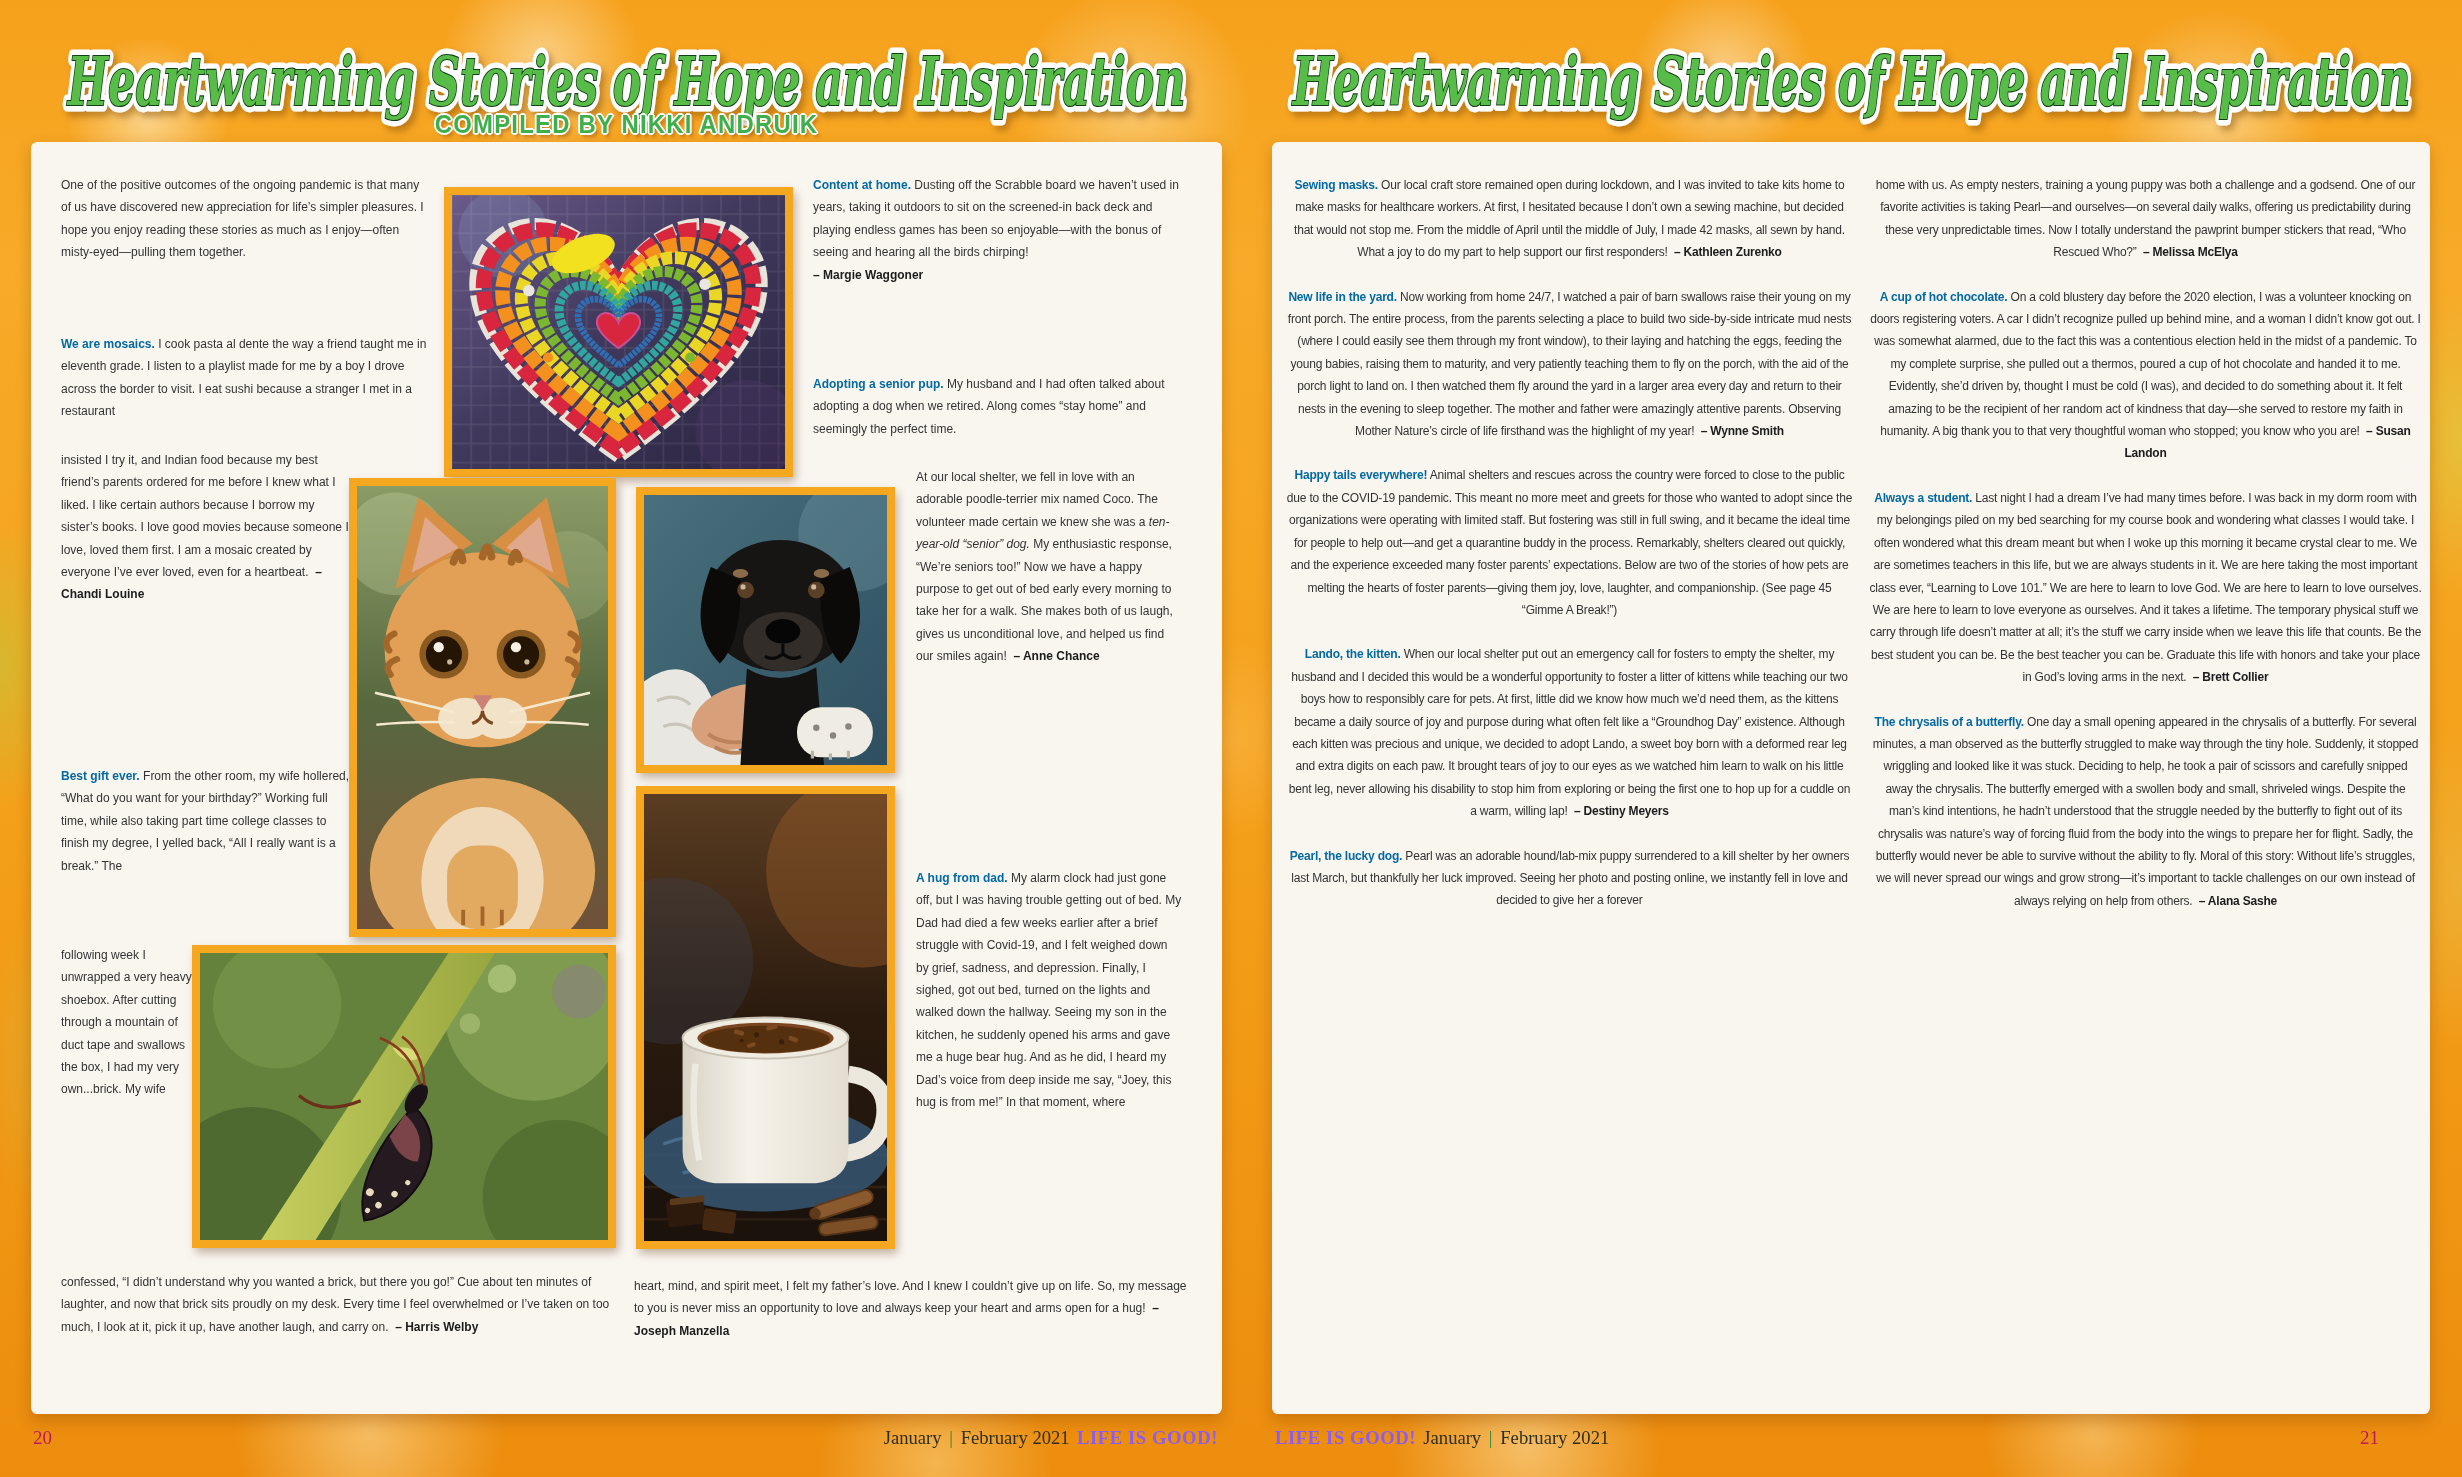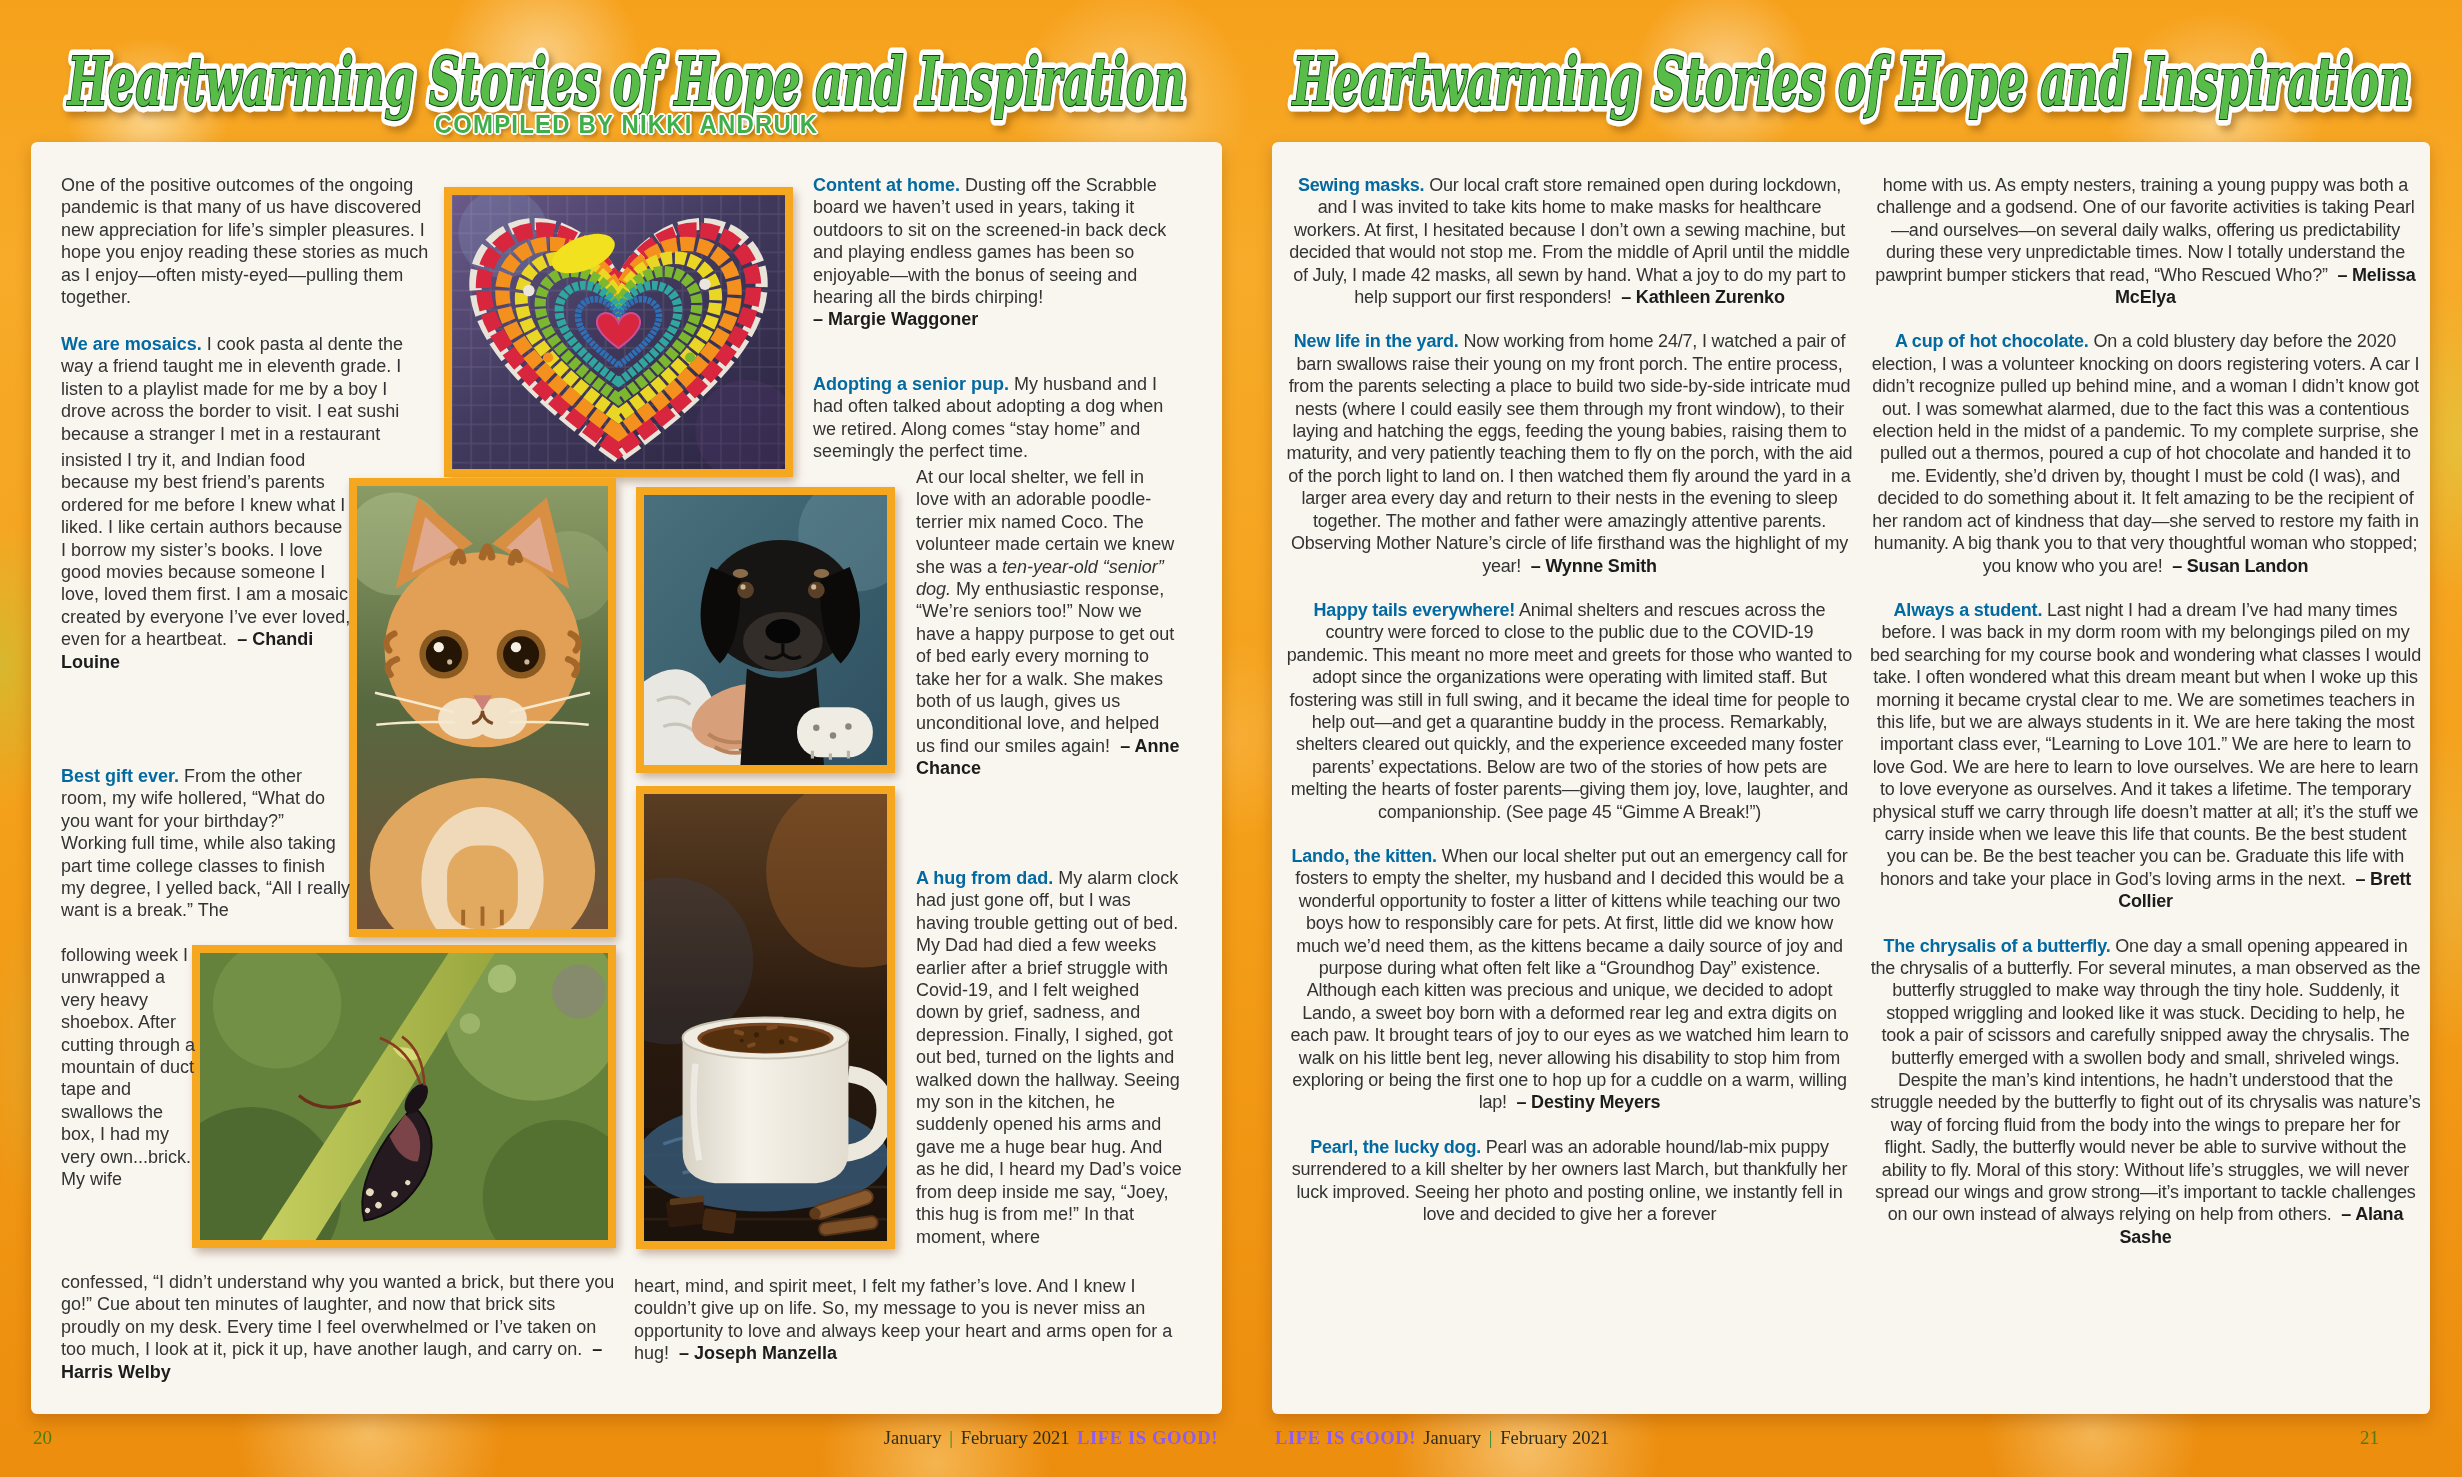--- a/index.html
+++ b/index.html
@@ -28,31 +28,31 @@
   .title-svg{position:absolute;overflow:visible;}
   .t-outline{font-family:"DejaVu Serif",serif;font-style:italic;font-weight:900;font-size:104px;
              fill:#ffffff;stroke:#ffffff;stroke-width:20;stroke-linejoin:round;filter:url(#tsh);}
   .t-fill{font-family:"DejaVu Serif",serif;font-style:italic;font-weight:900;font-size:104px;
           fill:#58bc48;stroke:#123f16;stroke-width:3.5;paint-order:stroke;}
   .subtitle{position:absolute;left:31px;top:109px;width:1191px;text-align:center;
             font-weight:bold;font-size:26px;letter-spacing:1.3px;color:#3faf4b;transform:scaleX(.92);
             text-shadow:-1.9px 0 0 #fff,1.9px 0 0 #fff,0 -1.9px 0 #fff,0 1.9px 0 #fff,
                         -1.3px -1.3px 0 #fff,1.3px 1.3px 0 #fff,-1.3px 1.3px 0 #fff,1.3px -1.3px 0 #fff,
                         3.2px 3.8px 3.8px rgba(120,60,0,.45);}
-  .tb{position:absolute;font-size:18px;line-height:22.4px;color:#333;}
+  .tb{position:absolute;font-size:12px;line-height:22.4px;color:#333;}
   .rp{letter-spacing:-0.2px;text-align:center;}
   .tb p{margin:0 0 22px 0;}
   .tb p:last-child{margin-bottom:0;}
   .lead{font-weight:bold;color:#0369a1;}
   .sig{font-weight:bold;color:#1c1c1c;}
   .it{font-style:italic;}
   .photo{position:absolute;box-sizing:border-box;border:8.3px solid #f4a71f;background:#111;
          box-shadow:2.6px 5.1px 9px rgba(90,40,0,.35);}
   .photo svg{display:block;width:100%;height:100%;}
-  .pnum{position:absolute;font-family:"Liberation Serif",serif;font-size:19px;color:#4d7c0f;}
+  .pnum{position:absolute;font-family:"Liberation Serif",serif;font-size:19px;color:#be185d;}
   .fline{position:absolute;font-family:"Liberation Serif",serif;font-size:18.6px;color:#2e2e20;white-space:nowrap;text-align:right;}
   .fline .mag{color:#8b5cf6;font-weight:bold;letter-spacing:0.6px;}
   .fline .gsep{color:#2f8a3a;padding:0 5.1px;}
   .fline .iss{padding:0 2.6px;}
 </style>
 </head>
 <body>
 
 <svg width="0" height="0" style="position:absolute" aria-hidden="true">
   <defs>

